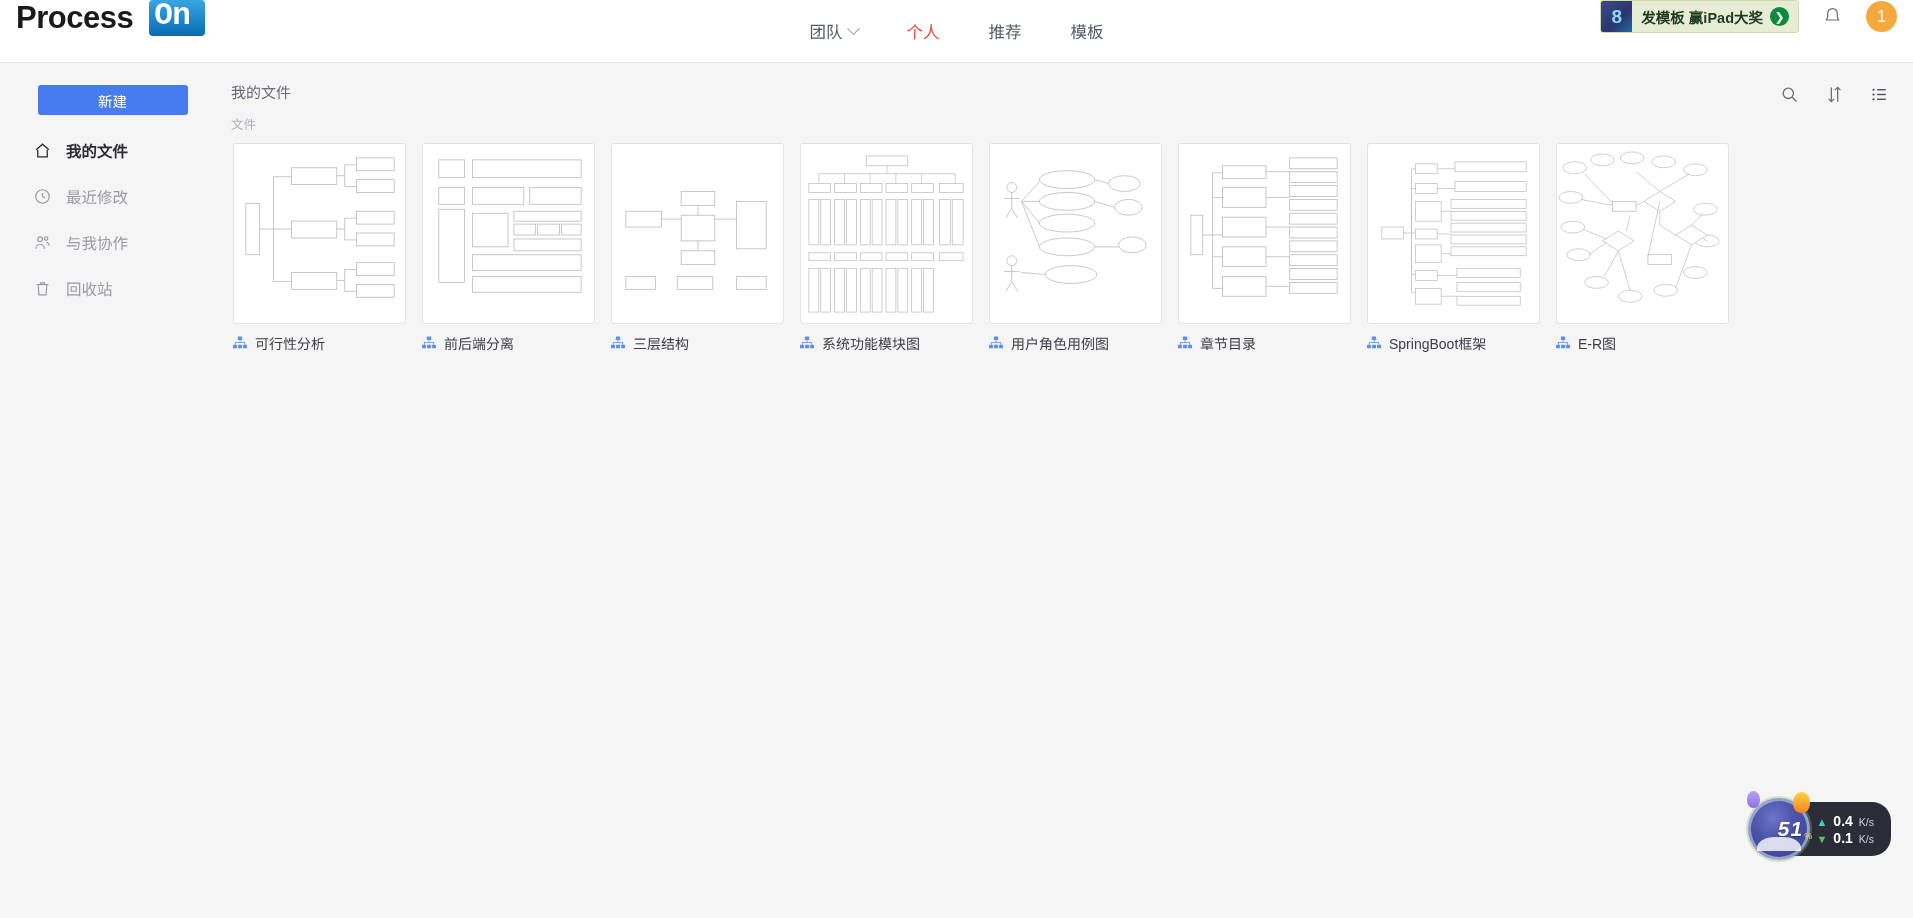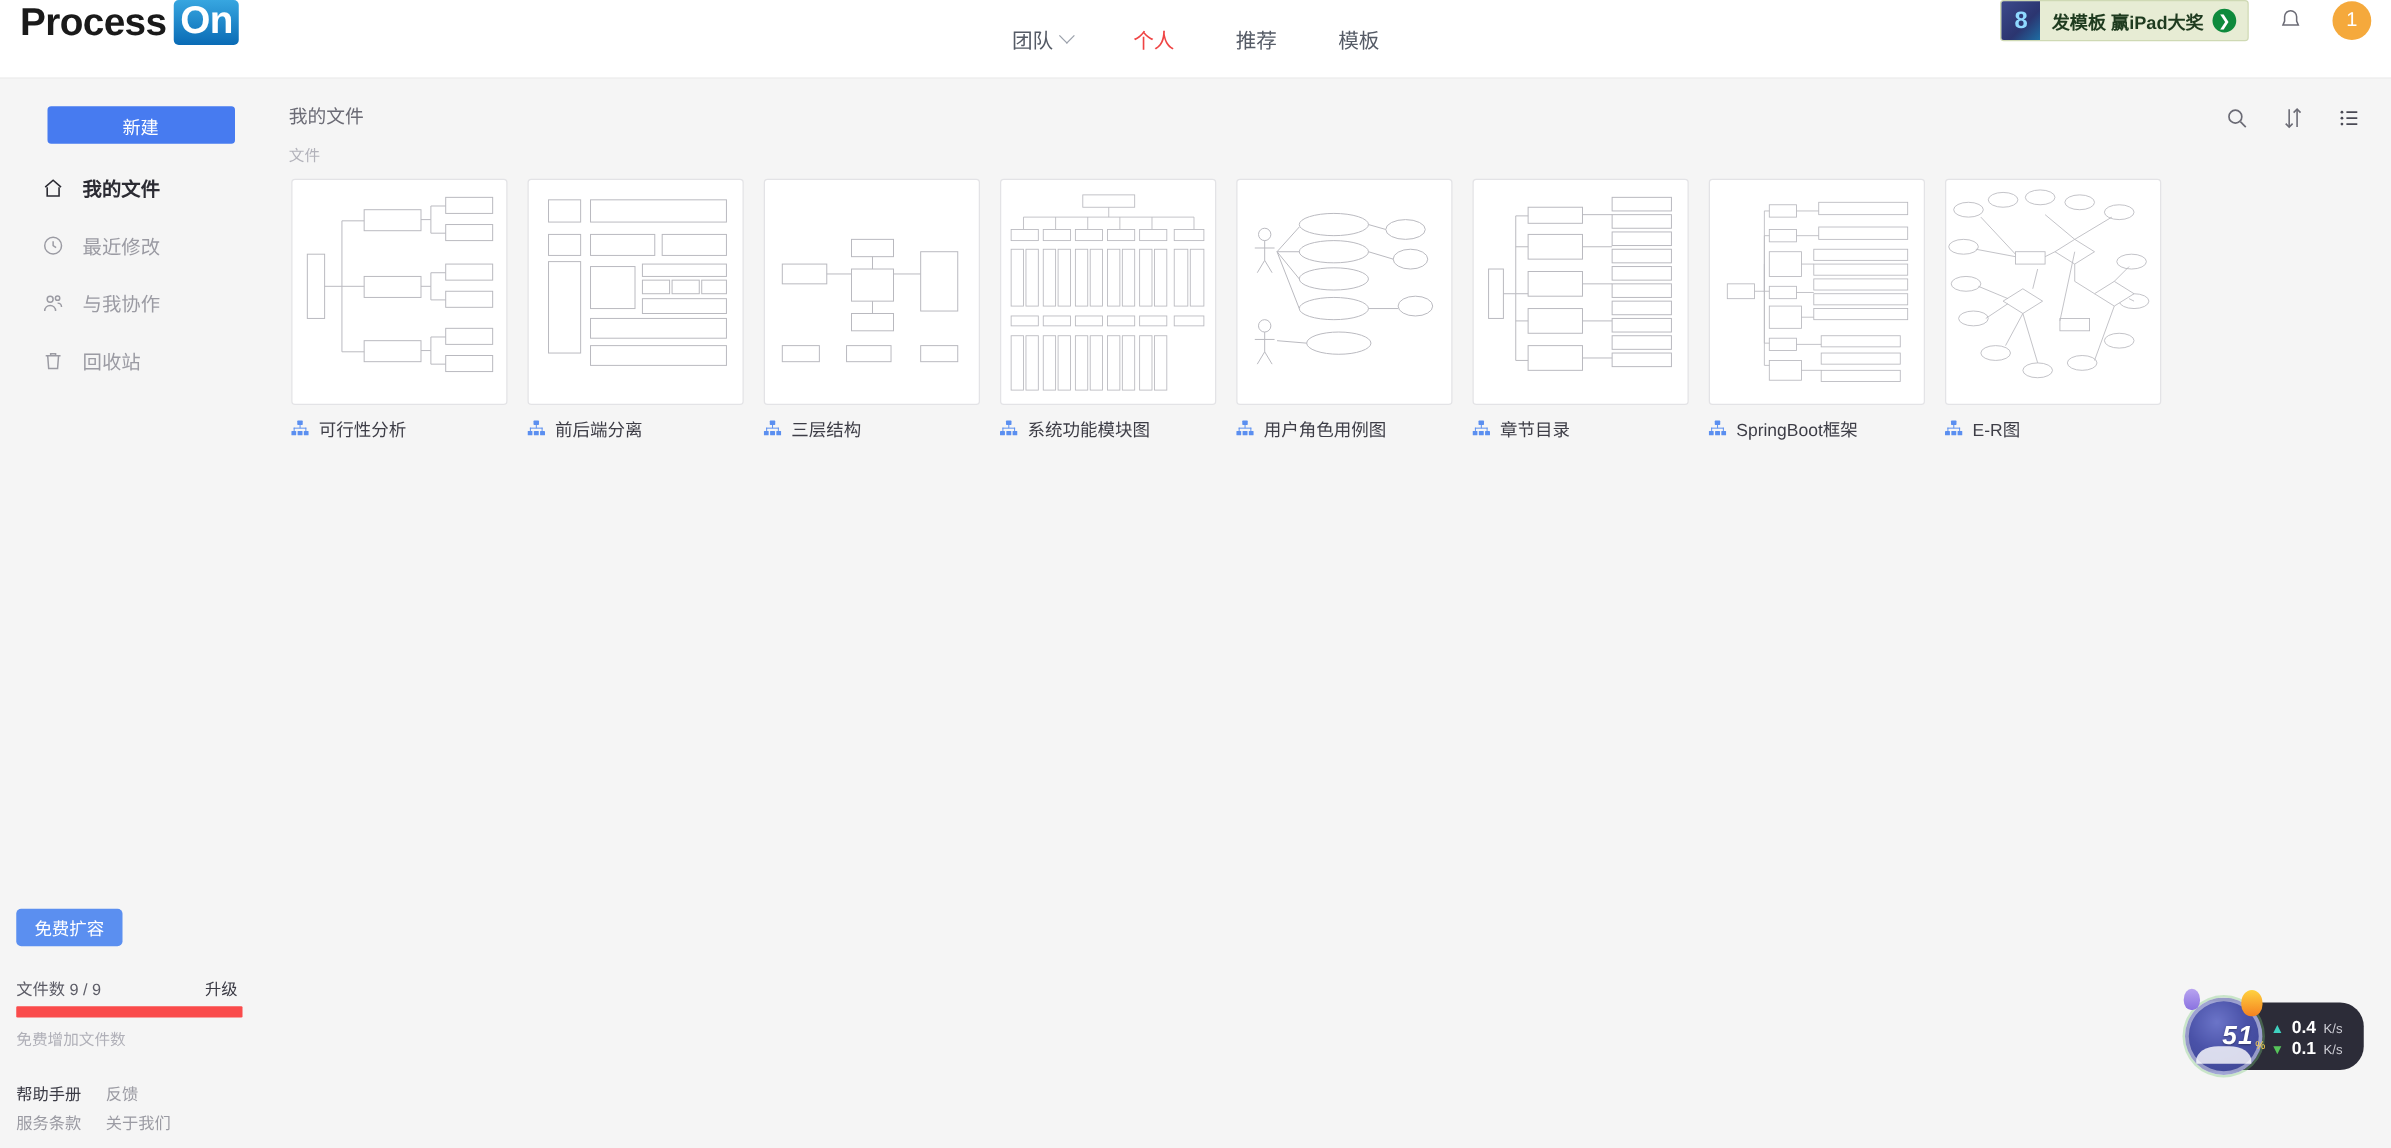--- a/index.html
+++ b/index.html
@@ -29,23 +29,24 @@
     font-size: 31px;
     font-weight: bold;
     letter-spacing: -0.5px;
     cursor: pointer;
   }
   .logo-process { color: #1a1a1a; }
   .logo-on {
     color: #ffffff;
     background: linear-gradient(180deg, #37a6e0 0%, #0a6bb5 100%);
     border-radius: 4px;
-    padding: 0px 5px 3px 5px;
-    margin-left: 6px;
+    padding: 0px 15px 3px 5px;
+    margin-left: 16px;
     line-height: 1.05;
+    font-family: Liberation Mono, monospace;
   }
 
   .mainnav {
     position: absolute;
     left: 50%;
     transform: translateX(-50%);
     display: flex;
     align-items: center;
     gap: 49px;
     height: 100%;
@@ -385,38 +386,20 @@
           <svg width="19" height="19" viewBox="0 0 24 24" fill="none" stroke="#9b9ba3" stroke-width="1.5">
             <path d="M4.5 7h15"></path>
               <path d="M9.5 7V5h5v2"></path>
               <path d="M6.5 7l1 13h9l1-13"></path>
           </svg>
         </span>
         <span>回收站</span>
       </div>
     </div>
 
-    <div class="side-bottom">
-      <button class="btn-expand">免费扩容</button>
-
-      <div class="quota-row">
-        <span>文件数 9 / 9</span>
-        <span class="quota-up">升级</span>
-      </div>
-      <div class="quota-bar"></div>
-      <div class="quota-note">免费增加文件数</div>
-
-      <div class="foot-links">
-        <a class="dark">帮助手册</a>
-        <a>反馈</a>
-        <br>
-        <a>服务条款</a>
-        <a>关于我们</a>
-      </div>
-    </div>
   </aside>
 
   <main class="main">
     <div class="main-head">
       <div>
         <div class="crumb-title">我的文件</div>
         <div class="crumb-sub">文件</div>
       </div>
       <div class="tools">
         <span class="tool">

